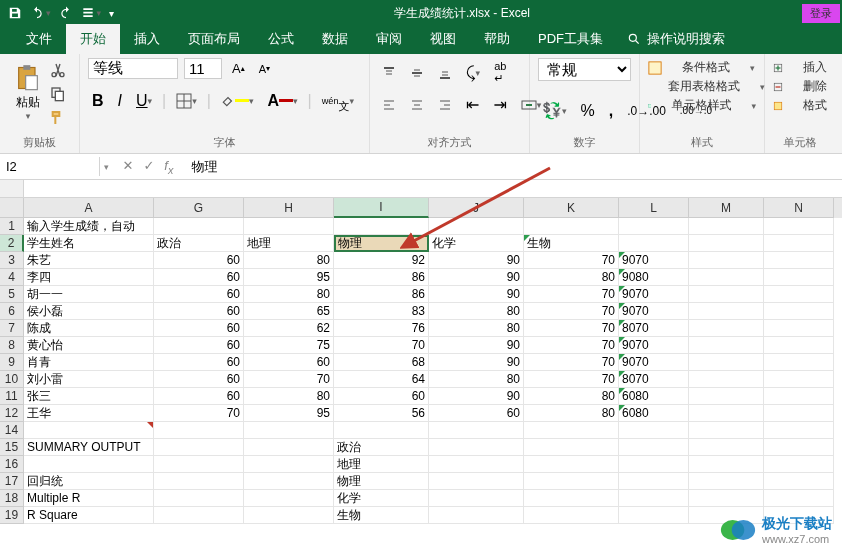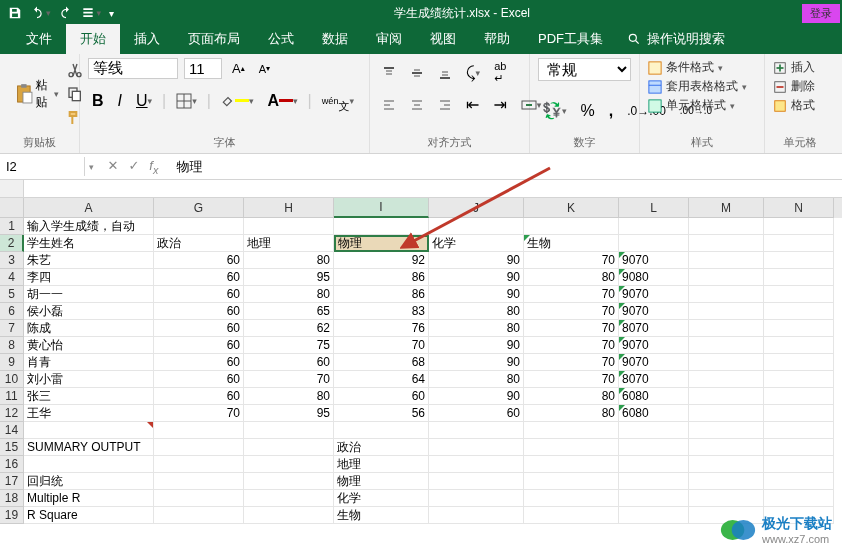--- a/index.html
+++ b/index.html
@@ -22,27 +22,27 @@
 
 
 .ribbon { height: 100px; background: #f3f3f3; border-bottom: 1px solid #d4d4d4; display: flex; }
 .ribbon-group { border-right: 1px solid #e0e0e0; padding: 4px 8px 2px; display: flex; flex-direction: column; justify-content: space-between; }
 .ribbon-group-label { text-align: center; font-size: 11px; color: #666; padding-bottom: 1px; }
 .ribbon-row { display: flex; align-items: center; gap: 6px; }
 .ribbon-btn { padding: 2px 4px; cursor: pointer; display: flex; align-items: center; justify-content: center; }
 .ribbon select, .ribbon input { font-size: 15px; border: 1px solid #ccc; background: #fff; padding: 1px 4px; }
 .font-name { width: 90px; }
 .font-size { width: 38px; }
-.big-paste { display: flex; flex-direction: row; align-items: center; padding: 4px 6px; cursor: pointer; }
+.big-paste { display: flex; flex-direction: column; align-items: center; padding: 4px 6px; cursor: pointer; }
 .big-paste svg { width: 28px; height: 32px; }
 .color-bar { width: 14px; height: 3px; display: inline-block; }
 
 
 .formula-bar { height: 26px; border-bottom: 1px solid #d4d4d4; display: flex; align-items: center; font-size: 13px; }
-.name-box { width: 85px; border-right: 1px solid #d4d4d4; padding: 2px 6px; }
+.name-box { width: 100px; border-right: 1px solid #d4d4d4; padding: 2px 6px; }
 .fb-btns { display: flex; gap: 10px; padding: 0 10px; color: #888; }
 .fb-input { flex: 1; padding: 2px 8px; }
 
 
 .sep-row { height: 18px; border-bottom: 1px solid #d4d4d4; display: flex; }
 .sep-rowhead { width: 24px; border-right: 1px solid #d4d4d4; background: #f0f0f0; }
 
 
 .grid { position: relative; }
 .col-headers { display: flex; height: 20px; background: #e8e8e8; font-size: 12px; }
@@ -75,21 +75,21 @@
 
 
 .arrow { position: absolute; left: 400px; top: 163px; pointer-events: none; }
 
 
 .watermark { position: absolute; right: 10px; bottom: 12px; display: flex; align-items: center; gap: 6px; font-size: 14px; color: #1a7fc4; font-weight: bold; }
 .watermark .url { font-size: 11px; color: #888; font-weight: normal; display: block; }
 .wm-icon { width: 36px; height: 24px; }
 
 .ribbon-list { font-size: 12px; color: #333; }
-.ribbon-list-item { display: flex; align-items: center; gap: 4px; padding: 1px 0; cursor: pointer; white-space: nowrap; }
+.ribbon-list-item { display: flex; align-items: center; gap: 20px; padding: 1px 0; cursor: pointer; white-space: nowrap; }
 .ribbon-list-item svg { width: 14px; height: 14px; }
 .dd { font-size: 9px; color: #666; }
 </style>
 </head>
 <body>
 
 <div class="titlebar">
   <div class="qat">
     <span class="qat-item">
         <svg viewBox="0 0 24 24">

